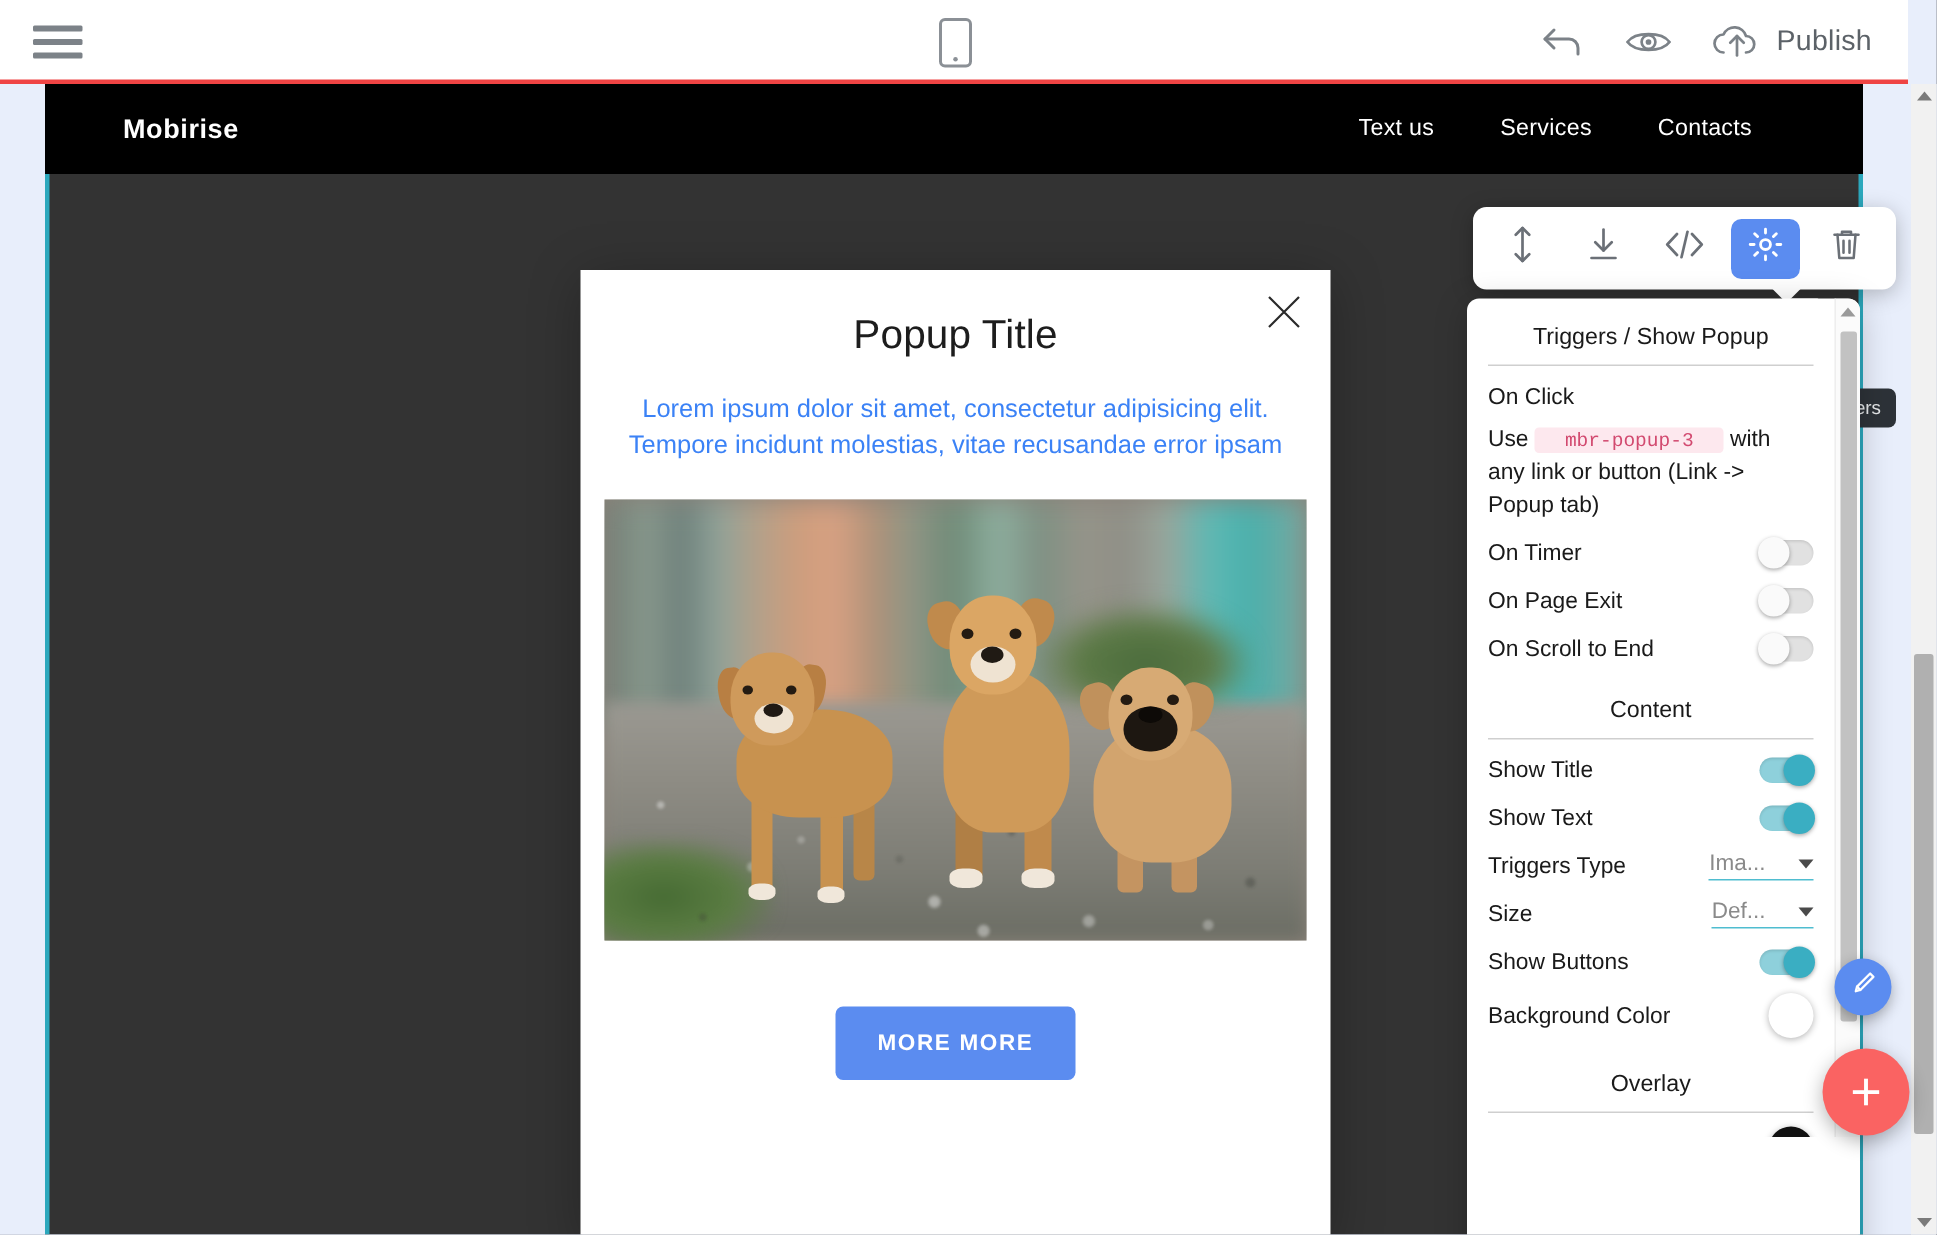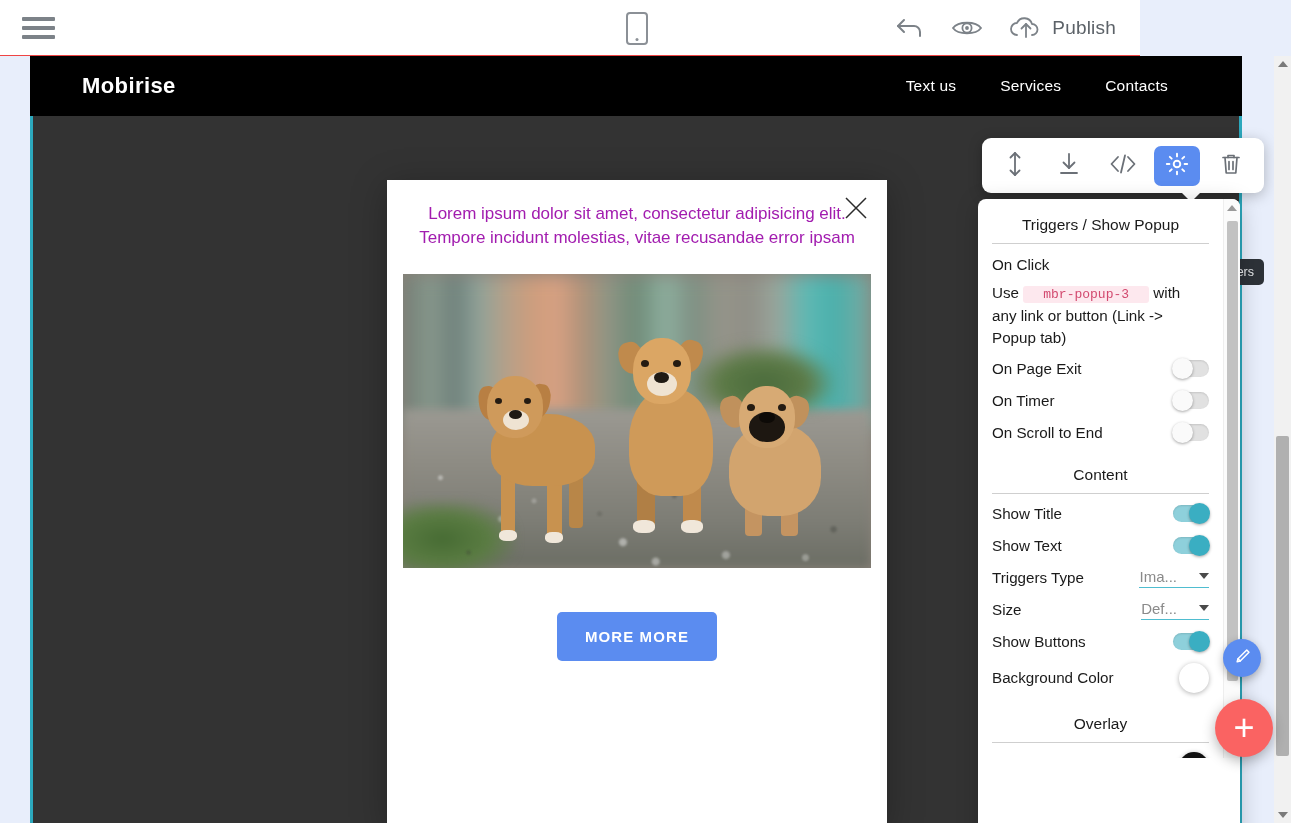--- a/index.html
+++ b/index.html
@@ -6,23 +6,23 @@
   html, body {
     width: 1291px; height: 823px;
     overflow: hidden;
     font-family: "Liberation Sans", sans-serif;
     background: #e8eefb;
   }
 
   
   #app-bar {
     position: absolute; top: 0; left: 0;
-    width: 1140px; height: 56px;
+    width: 1272px; height: 56px;
     background: #ffffff;
-    border-bottom: 1px solid #ef4444;
+    border-bottom: 3px solid #ef4444;
     display: flex; align-items: center;
     z-index: 60;
   }
   #hamburger {
     position: absolute; left: 22px; top: 14px;
     width: 33px; height: 28px;
     display: flex; flex-direction: column; justify-content: space-between;
     padding: 3px 0;
     cursor: pointer;
   }
@@ -55,21 +55,21 @@
 
   
   #site-nav {
     position: absolute; left: 30px; top: 0;
     width: 1212px; height: 60px;
     background: #000000;
     display: flex; align-items: center;
   }
   #site-brand {
     position: absolute; left: 52px;
-    color: #ffffff; font-size: 22px; font-weight: 700; letter-spacing: .4px;
+    color: #ffffff; font-size: 18px; font-weight: 700; letter-spacing: .4px;
   }
   #site-menu { position: absolute; right: 74px; display: flex; gap: 44px; }
   #site-menu a { color: #ffffff; font-size: 15.5px; text-decoration: none; letter-spacing: .2px; }
 
   
   #builder-block {
     position: absolute; left: 30px; top: 60px;
     width: 1212px; height: 707px;
     background: #333333;
     border-left: 3px solid #2ca8bd;
@@ -139,21 +139,21 @@
   #popup-close {
     position: absolute; right: 16px; top: 13px;
     width: 30px; height: 30px; cursor: pointer;
   }
   #popup-title {
     margin-top: 28px; text-align: center;
     font-size: 27px; font-weight: 400; color: #1d1d1d; letter-spacing: .1px;
   }
   #popup-text {
     margin: 22px 30px 0; text-align: center;
-    font-size: 17px; line-height: 1.42; color: #a21caf;
+    font-size: 17px; line-height: 1.42; color: #3b82f6;
   }
   #popup-image {
     margin: 24px auto 0;
     width: 468px; height: 294px;
     position: relative; overflow: hidden;
     background: #8a8279;
   }
   #popup-btn-wrap { text-align: center; margin-top: 44px; }
   #popup-btn {
     display: inline-block;
@@ -417,20 +417,21 @@
       </span>
     </div>
   </div>
 
   <div id="popup">
     <div id="popup-close">
       <svg width="30" height="30" viewBox="0 0 30 30" fill="none" stroke="#2b2b2b" stroke-width="1.5">
         <path d="M5 5 L25 25 M25 5 L5 25"></path>
       </svg>
     </div>
+    <div id="popup-title">Popup Title</div>
     <div id="popup-text">Lorem ipsum dolor sit amet, consectetur adipisicing elit. Tempore incidunt molestias, vitae recusandae error ipsam</div>
 
     <div id="popup-image">
       <div class="ph bg-top"></div>
       <div class="ph bg-bot"></div>
       <div class="ph grass1"></div>
       <div class="ph grass2"></div>
       <div class="ph gravel"></div>
 
       <div class="dog" style="left:74px; top:96px; width:120px; height:175px;">
@@ -492,27 +493,27 @@
         <span class="label">On Click</span>
       </div>
 
       <div class="note">
         <span>Use</span>
         <code class="tag">mbr-popup-3</code>
         <span>with any link or button (Link -&gt; Popup tab)</span>
       </div>
 
       <div class="row">
-        <span class="label">On Page Exit</span>
+        <span class="label">On Timer</span>
         <span class="toggle">
             <span class="knob"></span>
           </span>
       </div>
       <div class="row">
-        <span class="label">On Timer</span>
+        <span class="label">On Page Exit</span>
         <span class="toggle">
             <span class="knob"></span>
           </span>
       </div>
       <div class="row">
         <span class="label">On Scroll to End</span>
         <span class="toggle">
             <span class="knob"></span>
           </span>
       </div>

